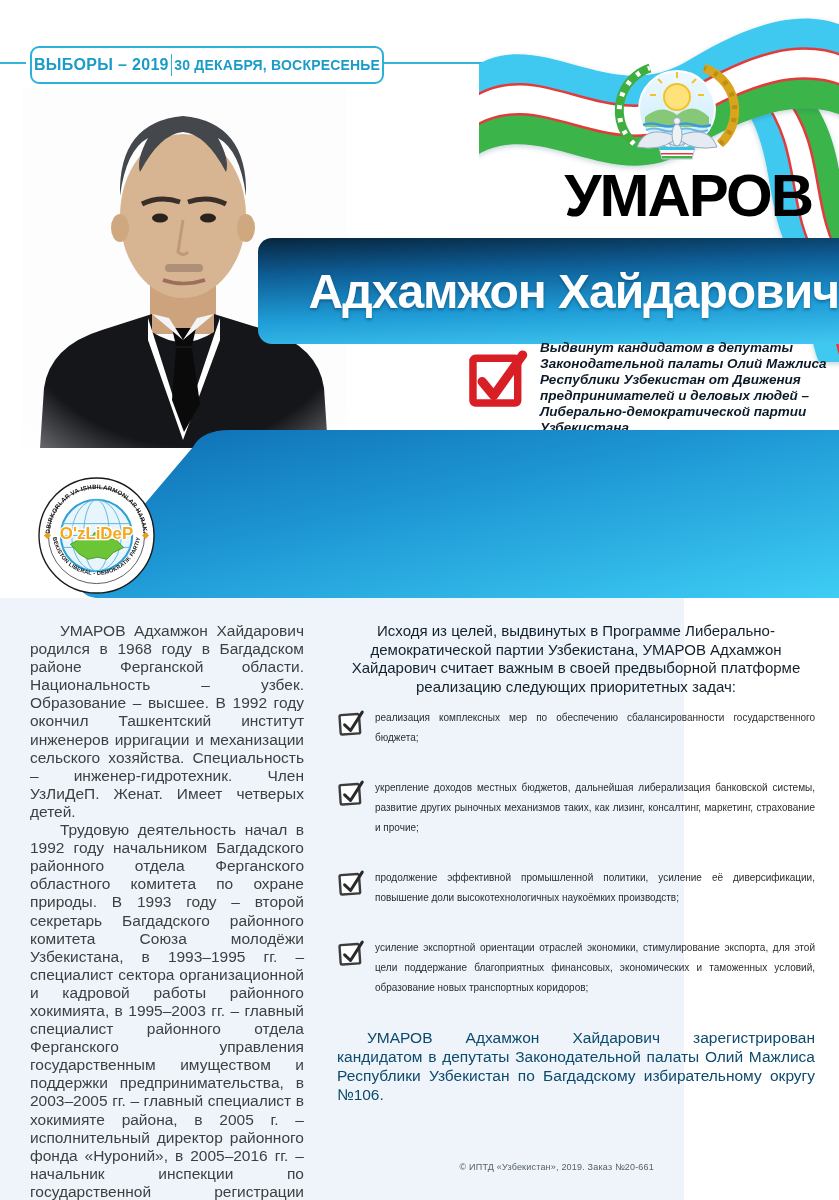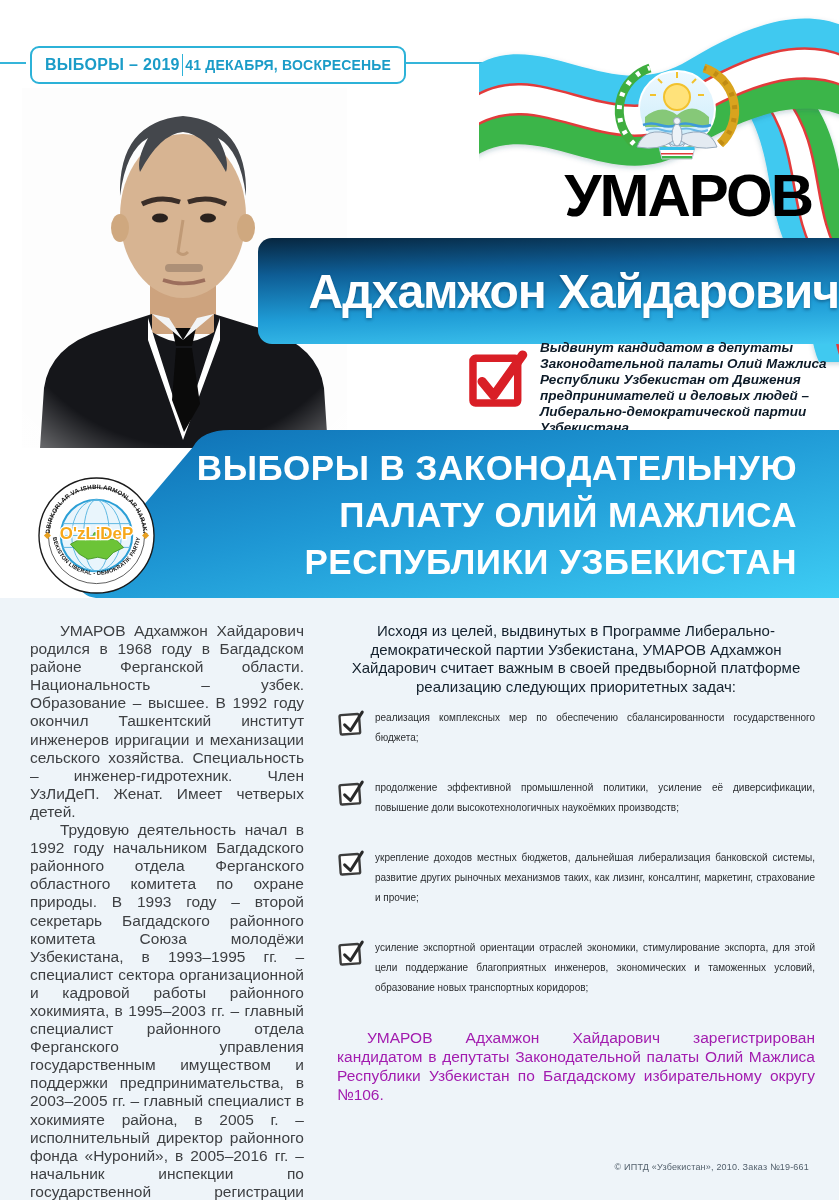--- a/index.html
+++ b/index.html
@@ -7,21 +7,21 @@
     position:relative;width:839px;height:1200px;margin:0 auto;
     background:#ffffff;overflow:hidden;
     font-family:"Liberation Sans", sans-serif;
   }
   
   .hline{position:absolute;height:2px;background:#35b5da;top:62px;z-index:1;}
   .hline.left{left:0;width:26px;}
   .hline.right{left:334px;width:224px;}
   .badge{
     position:absolute;left:30px;top:46px;height:34px;z-index:3;
-    display:flex;align-items:center;gap:2px;padding:0 13px;
+    display:flex;align-items:center;gap:2px;padding:0 2px;
     border:2.5px solid #2cb2d8;border-radius:9px;background:#fff;
     color:#1b9cc8;font-weight:bold;white-space:nowrap;
   }
   .badge .b1{font-size:16px;letter-spacing:.3px;}
   .badge .sep{width:1.5px;height:22px;background:#2cb2d8;}
   .badge .b2{font-size:14px;letter-spacing:.2px;}
   
   .ribbon{position:absolute;top:0;right:0;width:360px;height:400px;z-index:2;}
   .emblem{position:absolute;left:610px;top:50px;width:134px;height:112px;z-index:4;}
   
@@ -56,53 +56,53 @@
   
   .partylogo{position:absolute;left:37px;top:476px;width:119px;height:119px;z-index:4;}
   
   .banner{position:absolute;left:0;top:430px;width:839px;height:168px;z-index:3;}
   .banner svg{position:absolute;inset:0;}
   .banner .btext{
     position:absolute;right:42px;top:14px;text-align:right;
     font-size:35px;font-weight:bold;line-height:47px;letter-spacing:.5px;color:#fff;
   }
   
-  .lower{position:absolute;left:0;top:598px;width:839px;height:602px;background:#eef4f9;z-index:2;}
+  .lower{position:absolute;left:0;top:598px;width:684px;height:602px;background:#eef4f9;z-index:2;}
   .biocol{position:absolute;left:30px;top:24px;width:274px;}
   .biocol p{
     margin:0;text-indent:30px;text-align:justify;
     font-size:15.5px;line-height:18.1px;color:#3d3f42;
   }
   .platcol{position:absolute;left:337px;top:24px;width:478px;}
   .plat-intro{
     margin:0 4px 12px 4px;text-align:center;font-weight:normal;
     font-size:15px;line-height:18.6px;color:#13202c;
   }
   .item{display:flex;gap:11px;margin-bottom:30px;}
   .item svg{flex:0 0 27px;width:27px;height:26px;margin-top:2px;overflow:visible;}
   .item p{margin:0;text-align:justify;font-size:10px;line-height:20px;color:#2b2d30;}
   .registration{
     margin:0;text-indent:30px;text-align:justify;
-    font-size:15.5px;line-height:19px;color:#a21caf;
+    font-size:15.5px;line-height:19px;color:#0c4a6e;
   }
   .imprint{
     position:absolute;right:30px;top:564px;font-size:9px;color:#53606c;letter-spacing:.2px;
   }
 </style>
 </head>
 <body>
 
 <div class="poster">
 
   <div class="hline left"></div>
   <div class="hline right"></div>
   <div class="badge">
     <span class="b1">ВЫБОРЫ – 2019</span>
     <span class="sep"></span>
-    <span class="b2">41 ДЕКАБРЯ, ВОСКРЕСЕНЬЕ</span>
+    <span class="b2">30 ДЕКАБРЯ, ВОСКРЕСЕНЬЕ</span>
   </div>
 
   <svg class="ribbon" viewBox="0 0 360 400">
     <defs>
       <filter id="rshadow" x="-20%" y="-20%" width="140%" height="140%">
         <feDropShadow dx="0" dy="2" stdDeviation="2.5" flood-color="#24506a" flood-opacity="0.25"></feDropShadow>
       </filter>
     </defs>
 
     <g filter="url(#rshadow)">
@@ -221,25 +221,20 @@
     <svg viewBox="0 0 839 168">
       <defs>
         <linearGradient id="bannerGrad" x1="0" y1="0" x2="1" y2="1">
           <stop offset="0" stop-color="#0d6db2"></stop>
           <stop offset=".45" stop-color="#1e97d4"></stop>
           <stop offset="1" stop-color="#3ecdf4"></stop>
         </linearGradient>
       </defs>
       <path d="M 839 0 L 230 0 Q 202 0 193 17 L 86 143 Q 72 164 96 168 L 839 168 Z" fill="url(#bannerGrad)"></path>
     </svg>
-    <div class="btext">
-      <div>ВЫБОРЫ В ЗАКОНОДАТЕЛЬНУЮ</div>
-      <div>ПАЛАТУ ОЛИЙ МАЖЛИСА</div>
-      <div>РЕСПУБЛИКИ УЗБЕКИСТАН</div>
-    </div>
   </div>
 
   <div class="lower">
 
     <div class="biocol">
       <p>УМАРОВ Адхамжон Хайдарович родился в 1968 году в Багдадском районе Ферганской области. Национальность – узбек. Образование – высшее. В 1992 году окончил Ташкентский институт инженеров ирригации и механизации сельского хозяйства. Специальность – инженер-гидротехник. Член УзЛиДеП. Женат. Имеет четверых детей.</p>
       <p>Трудовую деятельность начал в 1992 году начальником Багдадского районного отдела Ферганского областного комитета по охране природы. В 1993 году – второй секретарь Багдадского районного комитета Союза молодёжи Узбекистана, в 1993–1995 гг. – специалист сектора организационной и кадровой работы районного хокимията, в 1995–2003 гг. – главный специалист районного отдела Ферганского управления государственным имуществом и поддержки предпринимательства, в 2003–2005 гг. – главный специалист в хокимияте района, в 2005 г. – исполнительный директор районного фонда «Нуроний», в 2005–2016 гг. – начальник инспекции по государственной регистрации субъектов предпринимательства при хокимияте района, в 2016–2018 гг. – руководитель районного центра «Единое окно».</p>
 
     </div>
 
@@ -256,42 +251,42 @@
         <p>реализация комплексных мер по обеспечению сбалансированности государственного бюджета;</p>
       </div>
 
       <div class="item">
         <svg viewBox="0 0 27 26">
           <g transform="rotate(-4 13 13)">
             <rect x="3" y="4.5" width="19.5" height="19.5" rx="1.5" fill="#fff" stroke="#3c3c3c" stroke-width="2.4"></rect>
             <path d="M 7.5 14.5 L 13 20.5 L 26 3" fill="none" stroke="#2a2a2a" stroke-width="3" stroke-linecap="round" stroke-linejoin="round"></path>
           </g>
         </svg>
+        <p>укрепление доходов местных бюджетов, дальнейшая либерализация банковской системы, развитие других рыночных механизмов таких, как лизинг, консалтинг, маркетинг, страхование и прочие;</p>
+      </div>
+
+      <div class="item">
+        <svg viewBox="0 0 27 26">
+          <g transform="rotate(-4 13 13)">
+            <rect x="3" y="4.5" width="19.5" height="19.5" rx="1.5" fill="#fff" stroke="#3c3c3c" stroke-width="2.4"></rect>
+            <path d="M 7.5 14.5 L 13 20.5 L 26 3" fill="none" stroke="#2a2a2a" stroke-width="3" stroke-linecap="round" stroke-linejoin="round"></path>
+          </g>
+        </svg>
         <p>продолжение эффективной промышленной политики, усиление её диверсификации, повышение доли высокотехнологичных наукоёмких производств;</p>
       </div>
 
       <div class="item">
         <svg viewBox="0 0 27 26">
           <g transform="rotate(-4 13 13)">
             <rect x="3" y="4.5" width="19.5" height="19.5" rx="1.5" fill="#fff" stroke="#3c3c3c" stroke-width="2.4"></rect>
             <path d="M 7.5 14.5 L 13 20.5 L 26 3" fill="none" stroke="#2a2a2a" stroke-width="3" stroke-linecap="round" stroke-linejoin="round"></path>
           </g>
         </svg>
-        <p>укрепление доходов местных бюджетов, дальнейшая либерализация банковской системы, развитие других рыночных механизмов таких, как лизинг, консалтинг, маркетинг, страхование и прочие;</p>
-      </div>
-
-      <div class="item">
-        <svg viewBox="0 0 27 26">
-          <g transform="rotate(-4 13 13)">
-            <rect x="3" y="4.5" width="19.5" height="19.5" rx="1.5" fill="#fff" stroke="#3c3c3c" stroke-width="2.4"></rect>
-            <path d="M 7.5 14.5 L 13 20.5 L 26 3" fill="none" stroke="#2a2a2a" stroke-width="3" stroke-linecap="round" stroke-linejoin="round"></path>
-          </g>
-        </svg>
-        <p>усиление экспортной ориентации отраслей экономики, стимулирование экспорта, для этой цели поддержание благоприятных инженеров, экономических и таможенных условий, образование новых транспортных коридоров;</p>
+        <p>усиление экспортной ориентации отраслей экономики, стимулирование экспорта, для этой цели поддержание благоприятных финансовых, экономических и таможенных условий, образование новых транспортных коридоров;</p>
       </div>
 
       <p class="registration">УМАРОВ Адхамжон Хайдарович зарегистрирован кандидатом в депутаты Законодательной палаты Олий Мажлиса Республики Узбекистан по Багдадскому избирательному округу №106.</p>
     </div>
 
-    <div class="imprint">© ИПТД «Узбекистан», 2010. Заказ №19-661</div>
+    <div class="imprint">© ИПТД «Узбекистан», 2019. Заказ №20-661</div>
   </div>
 
 </div>
 
 </body></html>

